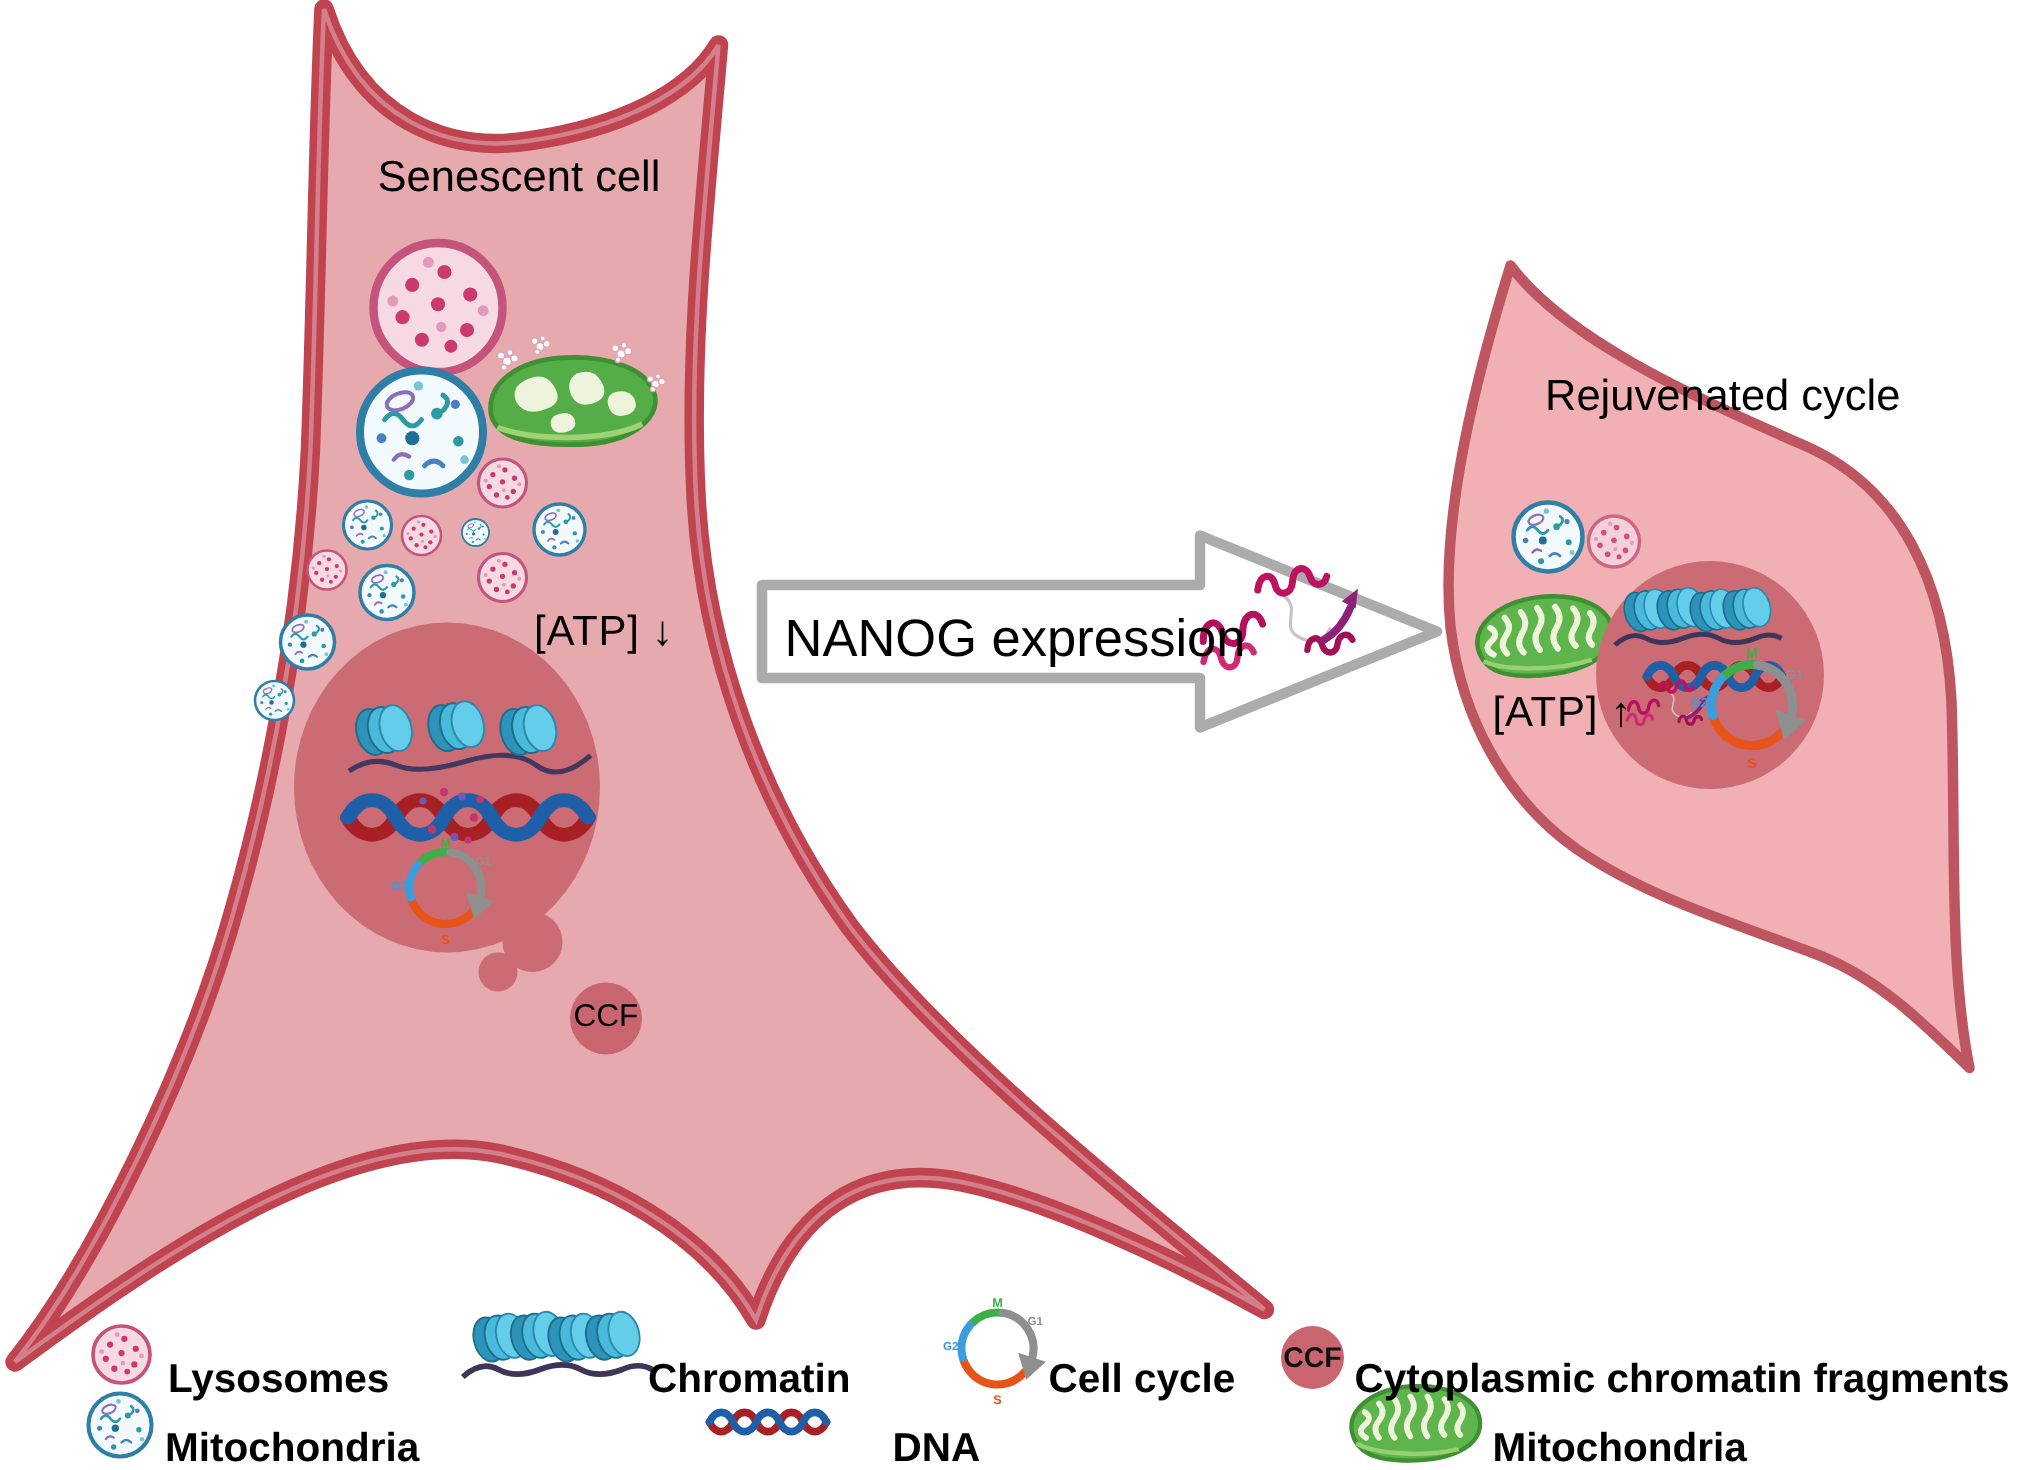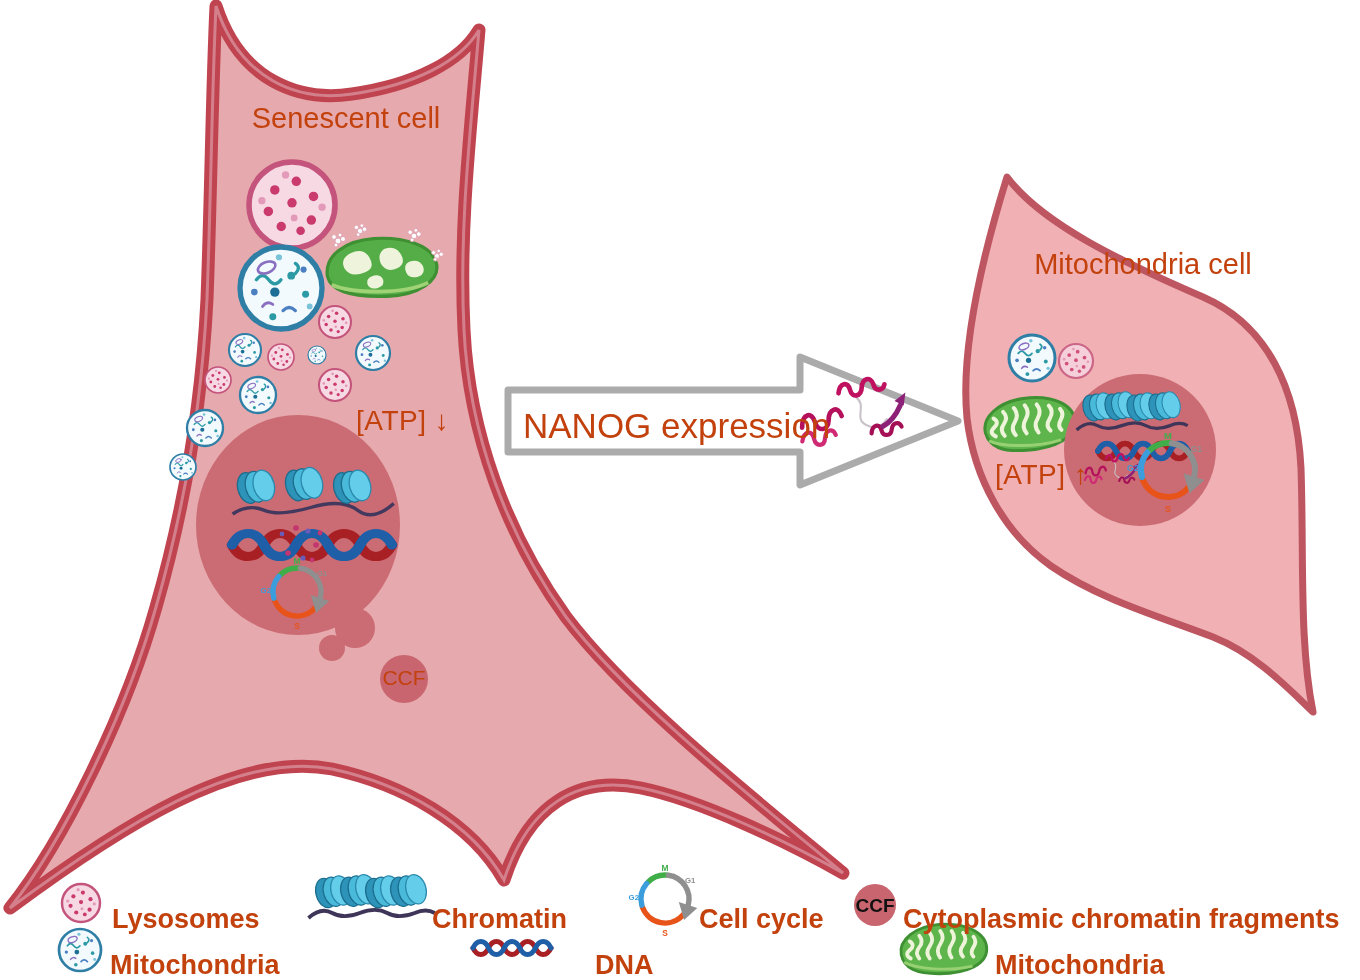--- a/index.html
+++ b/index.html
@@ -1,19 +1,19 @@
 <!DOCTYPE html>
 <html><head>
 <meta charset="utf-8">
 <style>
   html,body{margin:0;padding:0;background:#ffffff;}
   .canvas{position:relative;width:1360px;height:980px;background:#ffffff;overflow:hidden;
           font-family:"Liberation Sans",sans-serif;}
   .scene-svg{position:absolute;left:0;top:0;}
-  .label{position:absolute;color:#c2410c;white-space:nowrap;line-height:1.1;}
+  .label{position:absolute;color:#000000;white-space:nowrap;line-height:1.1;}
   .cell-title{font-size:29px;font-weight:400;text-align:center;}
   .atp{font-size:28px;font-weight:500;letter-spacing:.5px;}
   .ccf-badge{font-size:21px;font-weight:500;text-align:center;}
   .arrow-text{font-size:35px;font-weight:400;}
   .legend-text{font-size:27px;font-weight:700;margin-top:16px;}
   .legend-badge{font-size:19px;font-weight:600;text-align:center;color:#111;}
 </style>
 </head>
 <body>
 
@@ -236,21 +236,21 @@
 </svg>
 
 <div class="label cell-title" style="left:236px;top:103px;width:220px;">Senescent cell</div>
 
 <div class="label atp" style="left:356px;top:406px;">[ATP] ↓</div>
 
 <div class="label ccf-badge" style="left:376px;top:666px;width:56px;">CCF</div>
 
 <div class="label arrow-text" style="left:523px;top:407px;">NANOG expression</div>
 
-<div class="label cell-title" style="left:1030px;top:249px;width:226px;">Mitochondria cell</div>
+<div class="label cell-title" style="left:1030px;top:249px;width:226px;">Rejuvenated cycle</div>
 
 <div class="label atp" style="left:995px;top:460px;">[ATP] ↑</div>
 
 <div class="label legend-text" style="left:112px;top:889px;">Lysosomes</div>
 <div class="label legend-text" style="left:110px;top:935px;">Mitochondria</div>
 <div class="label legend-text" style="left:432px;top:889px;">Chromatin</div>
 <div class="label legend-text" style="left:595px;top:935px;">DNA</div>
 <div class="label legend-text" style="left:699px;top:889px;">Cell cycle</div>
 <div class="label legend-badge" style="left:854px;top:896px;width:42px;">CCF</div>
 <div class="label legend-text" style="left:903px;top:889px;">Cytoplasmic chromatin fragments</div>

